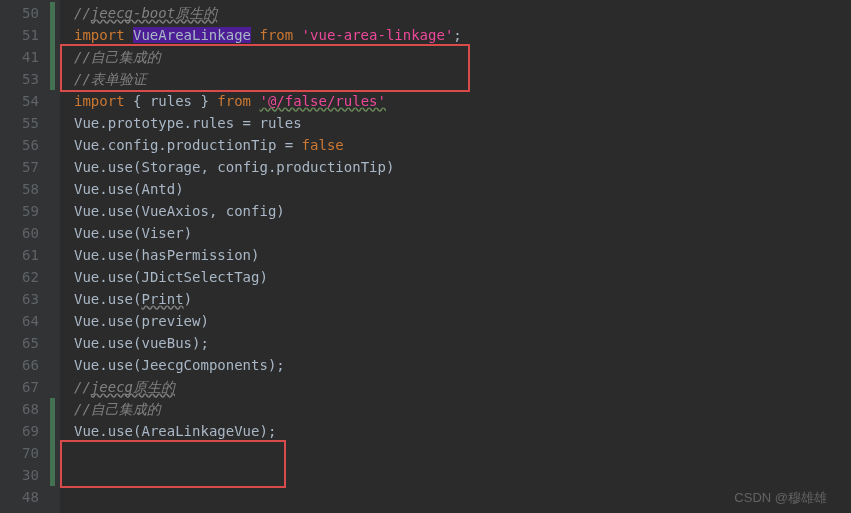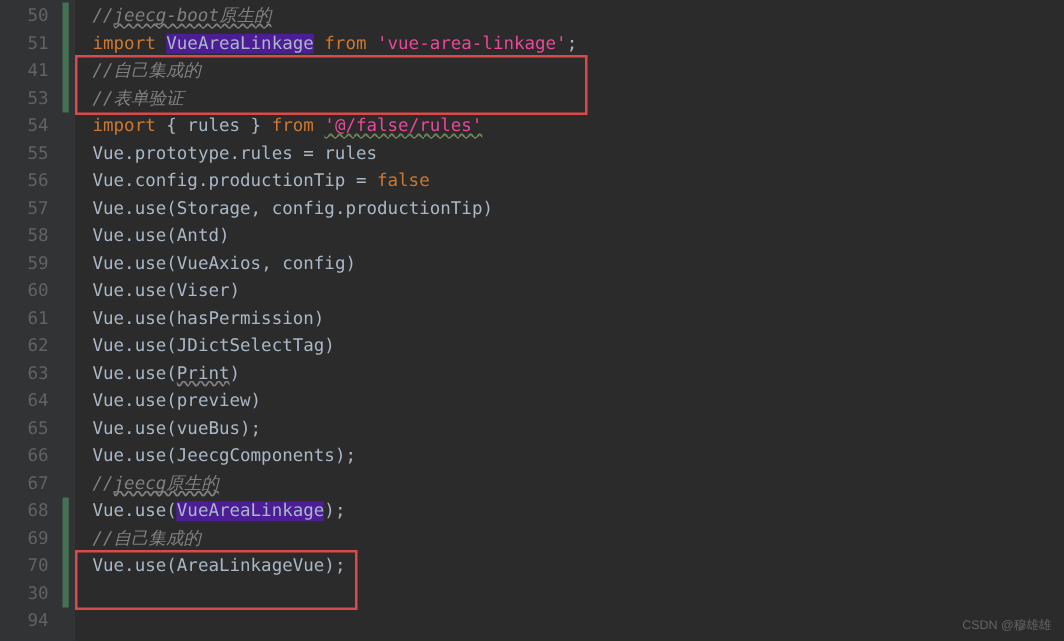--- a/index.html
+++ b/index.html
@@ -56,24 +56,24 @@
   .wavy { text-decoration: underline wavy #808080; text-decoration-skip-ink: none; }
   .wavy-y { text-decoration: underline wavy #6a8759; text-decoration-skip-ink: none; }
   .box-red {
     position: absolute;
     border: 2px solid #d94a4a;
     pointer-events: none;
   }
   .watermark {
     position: absolute;
     bottom: 6px;
-    right: 10px;
+    right: 24px;
     color: rgba(200,200,200,0.35);
     font-family: sans-serif;
-    font-size: 10px;
+    font-size: 13px;
     text-align: center;
   }
 </style>
 </head>
 <body>
 
 <div class="editor">
   <div class="gutter" id="gutter">
       <div class="gutter-line">50</div>
       <div class="gutter-line">51</div>
@@ -90,21 +90,21 @@
       <div class="gutter-line">62</div>
       <div class="gutter-line">63</div>
       <div class="gutter-line">64</div>
       <div class="gutter-line">65</div>
       <div class="gutter-line">66</div>
       <div class="gutter-line">67</div>
       <div class="gutter-line">68</div>
       <div class="gutter-line">69</div>
       <div class="gutter-line">70</div>
       <div class="gutter-line">30</div>
-      <div class="gutter-line">94</div>
+      <div class="gutter-line">48</div>
     </div>
   <div class="marks" id="marks">
       <div class="mark-green" style="top: 2px; height: 88px;"></div>
       <div class="mark-green" style="top: 398px; height: 88px;"></div>
     </div>
   <div class="code" id="code">
       <div class="code-line"><span class="cmt">//</span><span class="cmt wavy">jeecg-boot原生的</span></div>
       <div class="code-line"><span class="kw">import </span><span class="id hl">VueAreaLinkage</span><span class="kw"> from </span><span class="str">'vue-area-linkage'</span><span class="punc">;</span></div>
       <div class="code-line"><span class="cmt">//自己集成的</span></div>
       <div class="code-line"><span class="cmt">//表单验证</span></div>
@@ -115,21 +115,20 @@
       <div class="code-line"><span class="id">Vue</span><span class="dot">.</span><span class="id">use</span><span class="punc">(</span><span class="id">Antd</span><span class="punc">)</span></div>
       <div class="code-line"><span class="id">Vue</span><span class="dot">.</span><span class="id">use</span><span class="punc">(</span><span class="id">VueAxios</span><span class="punc">, </span><span class="id">config</span><span class="punc">)</span></div>
       <div class="code-line"><span class="id">Vue</span><span class="dot">.</span><span class="id">use</span><span class="punc">(</span><span class="id">Viser</span><span class="punc">)</span></div>
       <div class="code-line"><span class="id">Vue</span><span class="dot">.</span><span class="id">use</span><span class="punc">(</span><span class="id">hasPermission</span><span class="punc">)</span></div>
       <div class="code-line"><span class="id">Vue</span><span class="dot">.</span><span class="id">use</span><span class="punc">(</span><span class="id">JDictSelectTag</span><span class="punc">)</span></div>
       <div class="code-line"><span class="id">Vue</span><span class="dot">.</span><span class="id">use</span><span class="punc">(</span><span class="id wavy">Print</span><span class="punc">)</span></div>
       <div class="code-line"><span class="id">Vue</span><span class="dot">.</span><span class="id">use</span><span class="punc">(</span><span class="id">preview</span><span class="punc">)</span></div>
       <div class="code-line"><span class="id">Vue</span><span class="dot">.</span><span class="id">use</span><span class="punc">(</span><span class="id">vueBus</span><span class="punc">);</span></div>
       <div class="code-line"><span class="id">Vue</span><span class="dot">.</span><span class="id">use</span><span class="punc">(</span><span class="id">JeecgComponents</span><span class="punc">);</span></div>
       <div class="code-line"><span class="cmt">//</span><span class="cmt wavy">jeecg原生的</span></div>
-      <div class="code-line"><span class="id">Vue</span><span class="dot">.</span><span class="id">use</span><span class="punc">(</span><span class="id hl">VueAreaLinkage</span><span class="punc">);</span></div>
       <div class="code-line"><span class="cmt">//自己集成的</span></div>
       <div class="code-line"><span class="id">Vue</span><span class="dot">.</span><span class="id">use</span><span class="punc">(</span><span class="id">AreaLinkageVue</span><span class="punc">);</span></div>
       <div class="code-line"></div>
       <div class="box-red" style="top: 44px; left: 0px; width: 410px; height: 48px;"></div>
       <div class="box-red" style="top: 440px; left: 0px; width: 226px; height: 48px;"></div>
     </div>
 </div>
 
 <div class="watermark">CSDN @穆雄雄</div>
 

